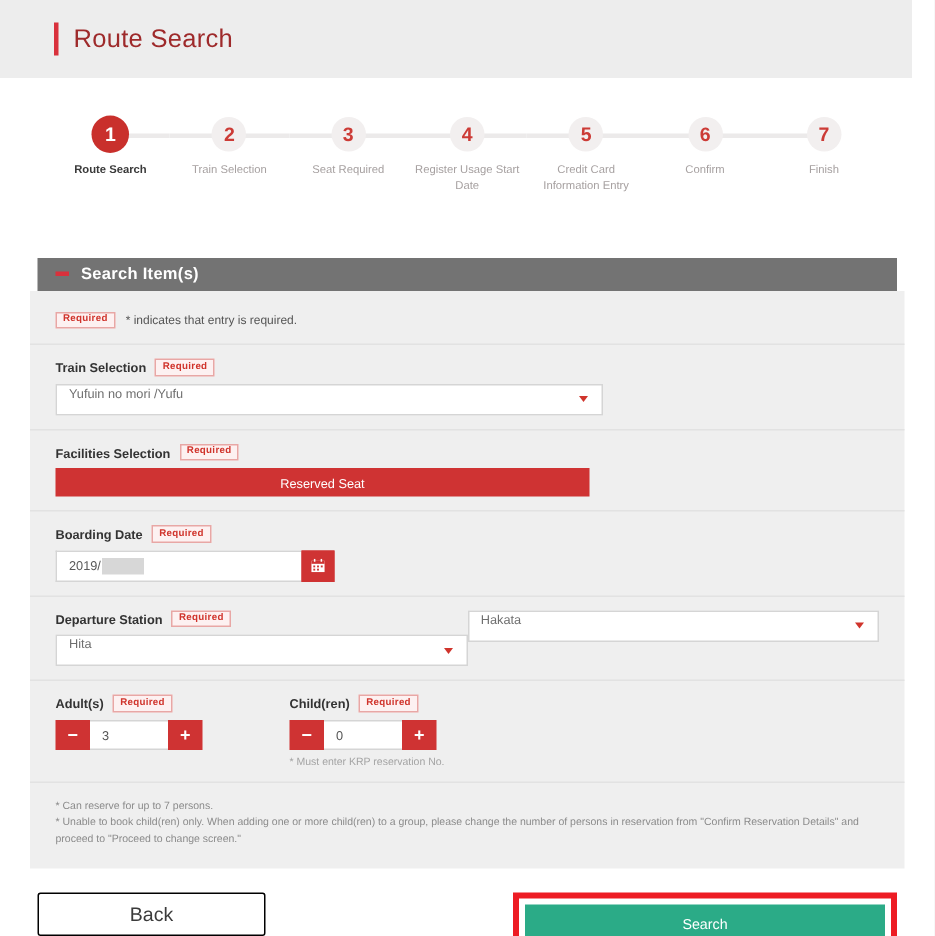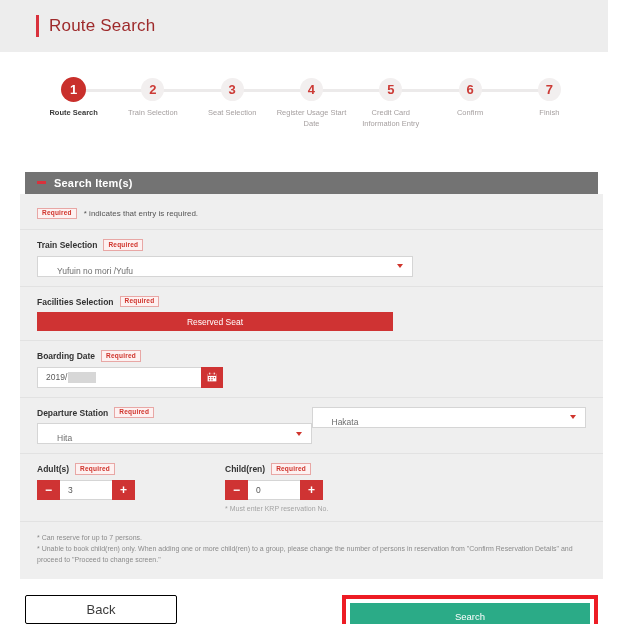--- a/index.html
+++ b/index.html
@@ -164,22 +164,22 @@
     color: #333;
     margin-right: 6px;
   }
 
   .select-box {
     position: relative;
     background: #ffffff;
     border: 1px solid #d5d5d5;
     height: 19px;
     display: flex;
-    align-items: flex-end;
-    padding-left: 19px;
+    align-items: flex-start;
+    padding-left: 8px;
     font-size: 8.5px;
     color: #6e6e6e;
   }
   .select-arrow {
     position: absolute;
     right: 9px;
     top: 50%;
     transform: translateY(-50%);
     width: 0; height: 0;
     border-left: 3.5px solid transparent;
@@ -225,21 +225,21 @@
     display: flex;
     align-items: center;
     justify-content: center;
   }
   .cal-icon { display:block; }
 
   .two-col { display: flex; }
   .two-col > div { flex: 1; }
 
   
-  .counter-group { display: flex; gap: 90px; }
+  .counter-group { display: flex; gap: 58px; }
   .counter {
     display: flex;
     align-items: stretch;
     width: 98px;
     height: 20px;
   }
   .counter .btn {
     width: 23px;
     background: #cf3333;
     color: #fff;
@@ -334,21 +334,21 @@
     <div class="line-left"></div>
     <div class="line-right"></div>
     <div class="circle">2</div>
     <div class="step-label">Train Selection</div>
   </div>
 
   <div class="step">
     <div class="line-left"></div>
     <div class="line-right"></div>
     <div class="circle">3</div>
-    <div class="step-label">Seat Selection</div>
+    <div class="step-label">Seat Required</div>
   </div>
 
   <div class="step">
     <div class="line-left"></div>
     <div class="line-right"></div>
     <div class="circle">4</div>
     <div class="step-label">Register Usage Start Date</div>
   </div>
 
   <div class="step">

